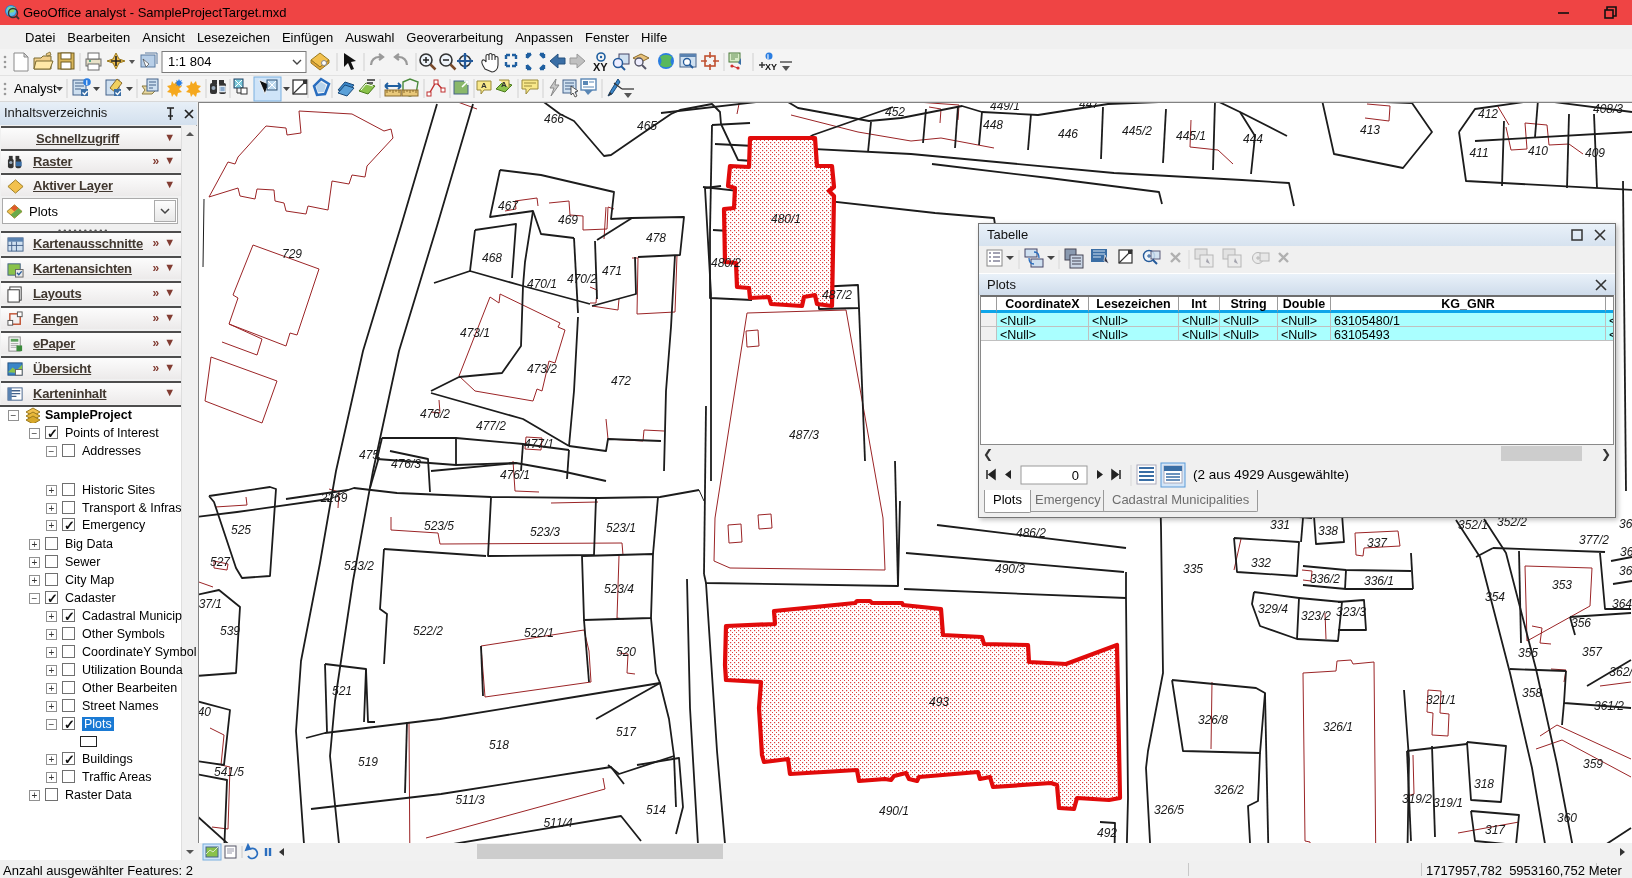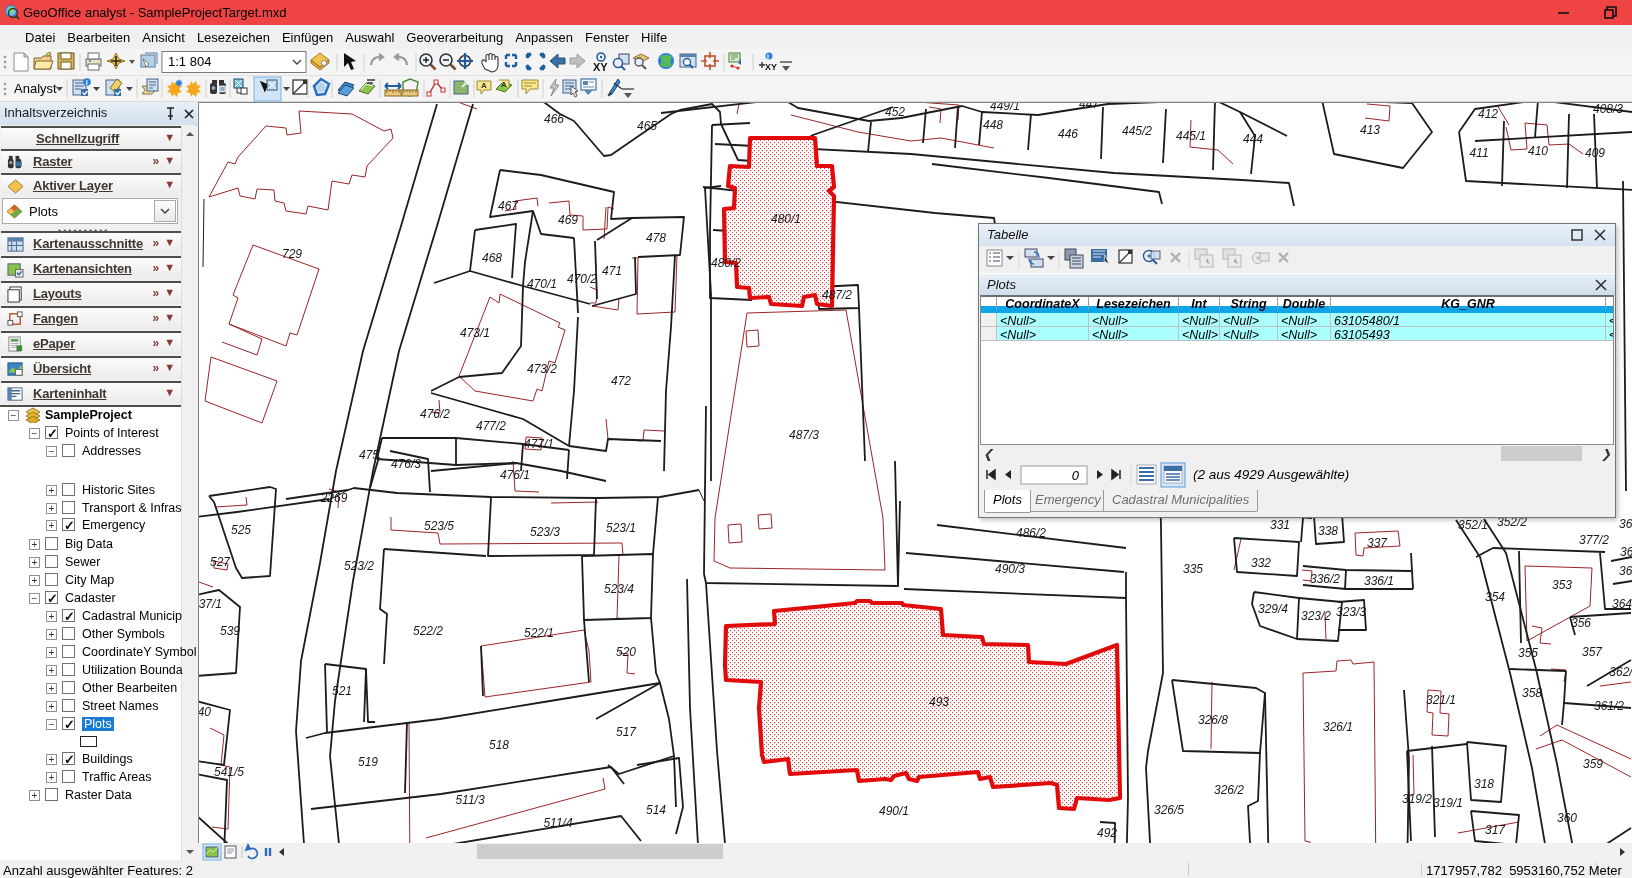--- a/index.html
+++ b/index.html
@@ -29,26 +29,26 @@
 .ck { position:absolute; font-size:13px; line-height:12px; color:#111; font-weight:bold;}
 #lscroll { position:absolute; left:181px; top:24px; width:16px; height:734px; background:#f0f0f0; border-left:1px solid #dedede;}
 
 #map { position:absolute; left:198px; top:102px; width:1434px; height:741px; background:#fff; border-left:1px solid #828282; border-top:1px solid #828282; }
 
 #mbstrip { position:absolute; left:198px; top:843px; width:1434px; height:18px; background:#f1f1f1; }
 #mthumb { position:absolute; left:279px; top:1px; width:246px; height:15px; background:#cdcdcd; }
 
 #statusbar { position:absolute; left:0; top:861px; width:1632px; height:17px; background:#f0f0f0; font-size:13px; color:#000; }
 
-#twin { position:absolute; left:978px; top:223px; width:638px; height:295px; background:#f0f0f0; border:1px solid #747474; box-shadow:2px 2px 5px rgba(0,0,0,0.25);font-style:italic; }
+#twin { position:absolute; left:978px; top:223px; width:638px; height:295px; background:#f0f0f0; border:1px solid #747474; box-shadow:2px 2px 5px rgba(0,0,0,0.25); }
 #twtitle { height:22px; background:linear-gradient(#e9f1f9,#d6e2ef); font-size:13px; color:#111; padding:3px 0 0 8px; position:relative;}
 #twtools { height:27px; background:#f0f0f0; position:relative; }
 #twplots { height:22px; background:linear-gradient(#e9f1f9,#cfdcEB); font-size:13px; color:#111; padding:3px 0 0 8px; position:relative; border-top:1px solid #fff;}
 #tgrid { position:relative; height:150px; background:#fff; border:1px solid #8a8a8a; border-top:2px solid #6e6e6e; margin:0px 1px 0 1px; overflow:hidden;}
-.hc { position:absolute; top:0; height:16px; background:#fff; border-right:1px solid #9c9c9c; border-bottom:7px solid #0ea5e9; font-size:12.5px; font-weight:bold; text-align:center; color:#000; }
+.hc { position:absolute; top:0; height:16px; background:#fff; border-right:1px solid #9c9c9c; border-bottom:3px solid #0ea5e9; font-size:12.5px; font-weight:bold; text-align:center; color:#000; }
 .dc { position:absolute; height:14px; overflow:hidden; white-space:nowrap; background:#aaffff; border-right:1px solid #c0c0c0; border-bottom:1px solid #c0c0c0; font-size:12.5px; color:#000; padding:1px 0 0 3px; }
 #tgscroll { position:relative; height:15px; margin:1px 1px 0 1px; background:#f0f0f0; }
 #tgthumb { position:absolute; left:521px; top:0px; width:81px; height:15px; background:#cdcdcd;}
 #tnav { position:relative; height:29px; }
 #ttabs { position:relative; height:24px; }
 .tab { position:absolute; top:0; height:22px; background:#f0f0f0; border:1px solid #9a9a9a; border-top:none; font-size:13px; color:#6e6e6e; padding:2px 8px 0 8px; border-radius:0 0 2px 2px;}
 .tab.active { background:#fff; color:#000; height:23px; z-index:2;}
 svg text { font-family:"Liberation Sans",sans-serif; }
 </style></head>
 <body>

